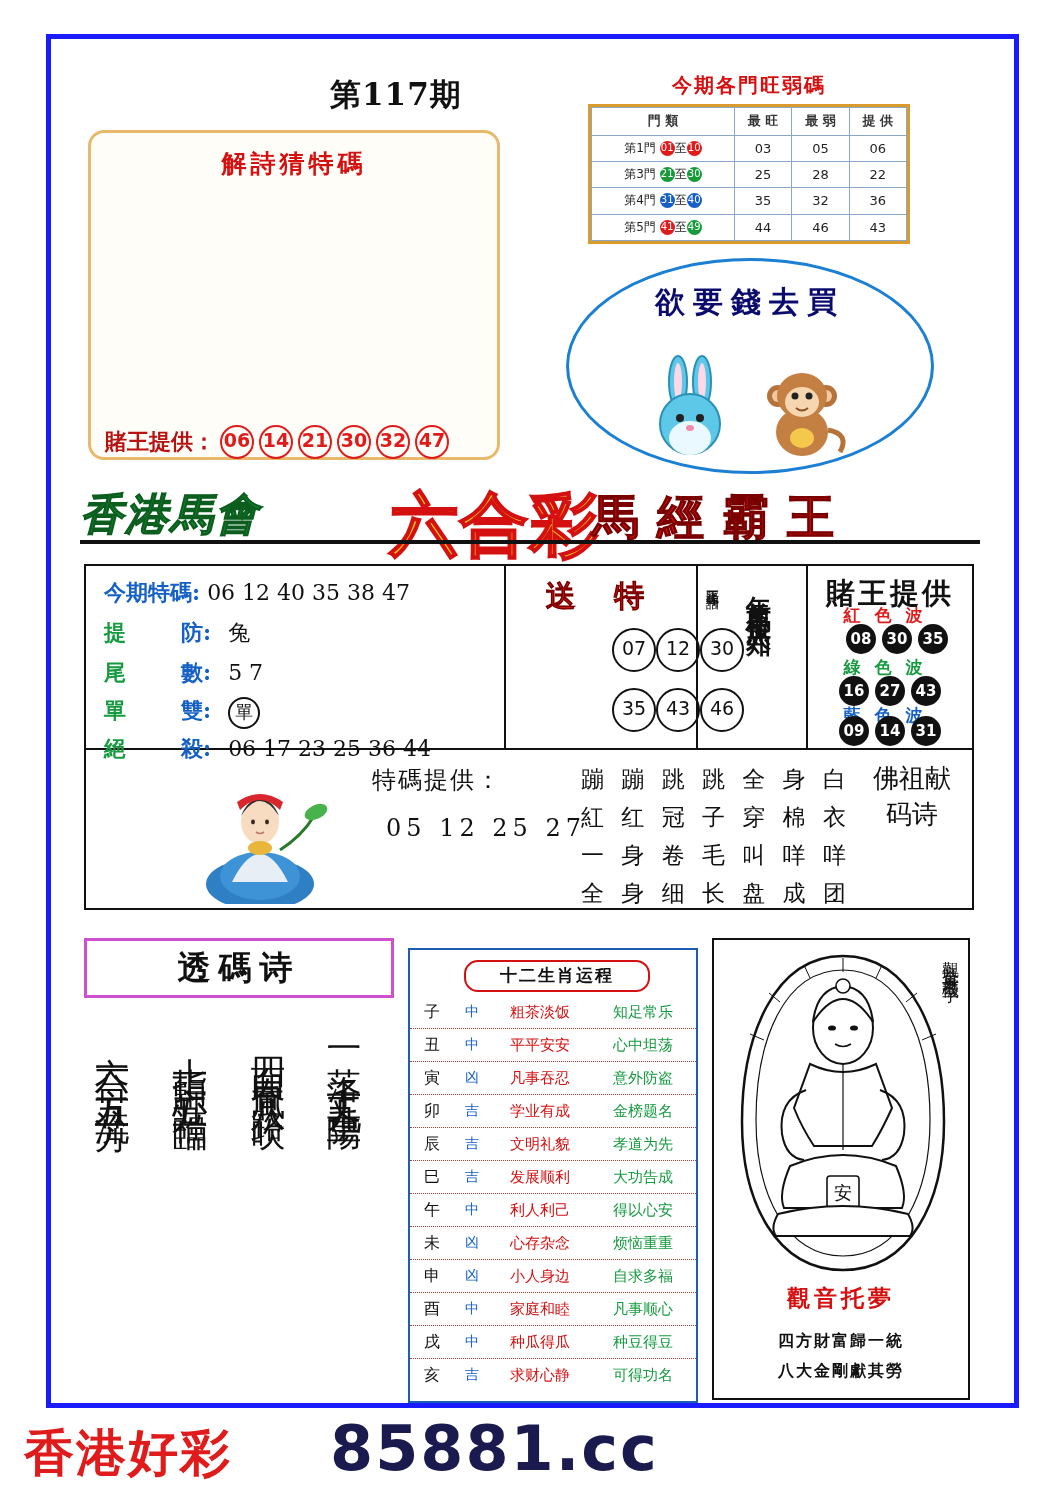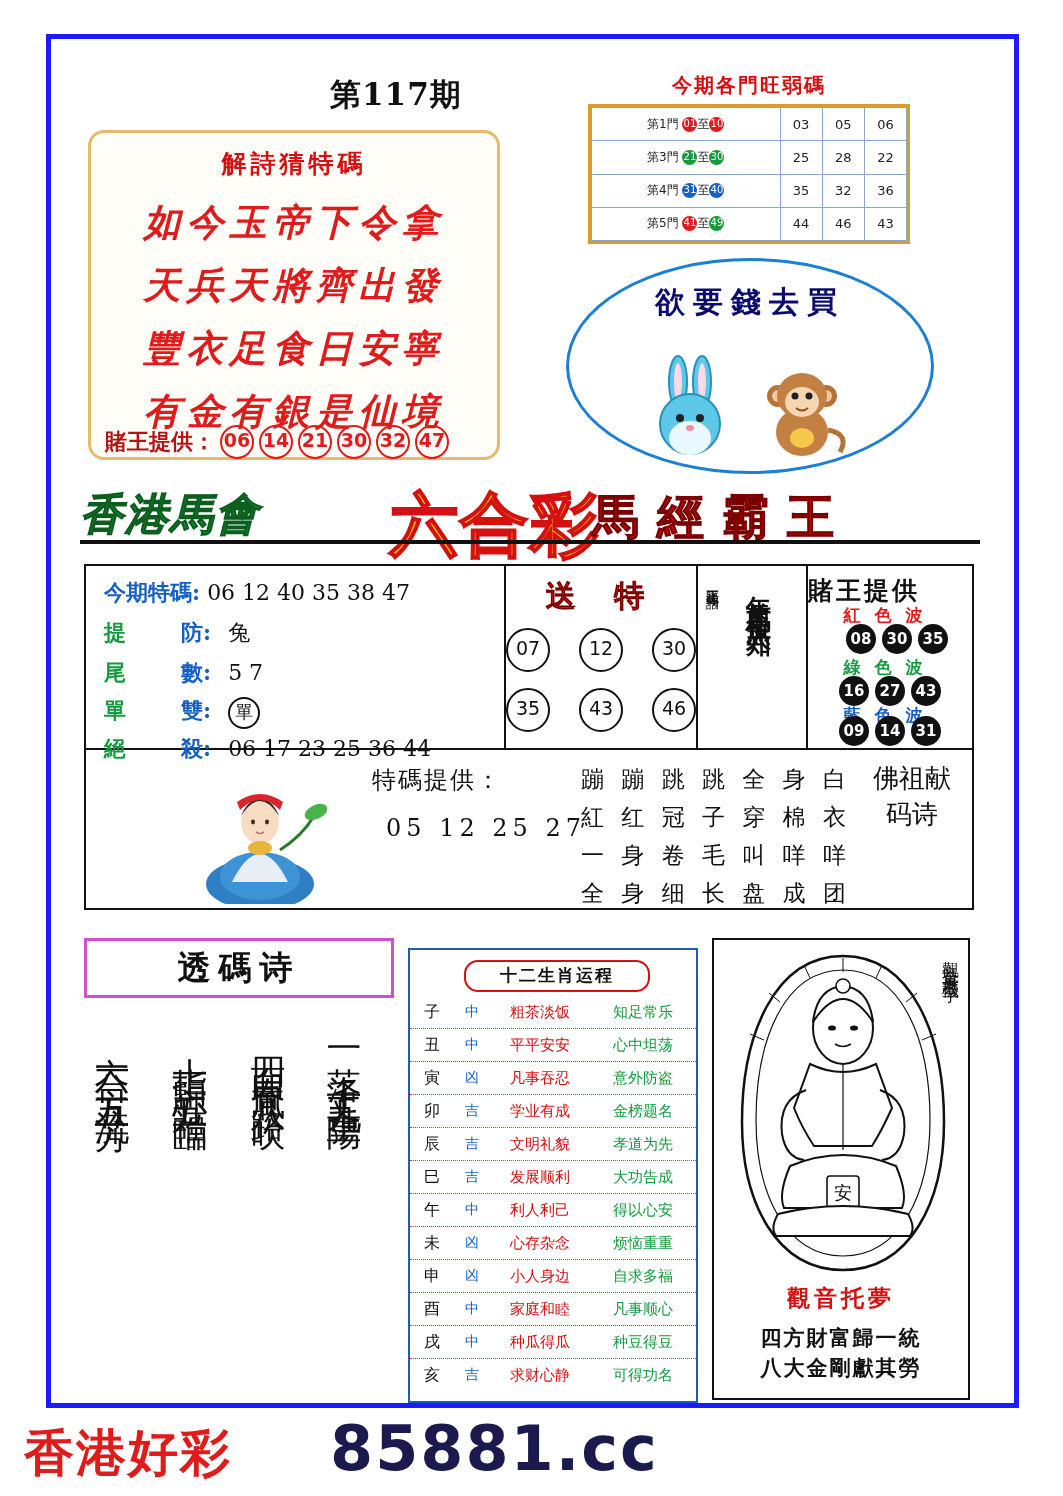--- a/index.html
+++ b/index.html
@@ -160,37 +160,37 @@
     display:inline-block;border:2px solid #111;border-radius:50%;
     width:28px;height:28px;line-height:25px;text-align:center;font-size:18px;
   }
 
   .songte{
     position:absolute;left:8px;top:10px;width:176px;text-align:center;
     font-family:"DejaVu Serif","Liberation Serif",serif;
     font-size:30px;font-weight:bold;color:#e01b1b;letter-spacing:14px;
     -webkit-text-stroke:0.5px #7a0000;
   }
-  .ball-row{position:absolute;width:100%;display:flex;justify-content:space-between;}
+  .ball-row{position:absolute;width:100%;display:flex;justify-content:flex-end;padding-left:48px;}
   .ball{
     width:40px;height:40px;border:2px solid #111;border-radius:50%;
     text-align:center;line-height:37px;font-size:19px;color:#111;
     font-family:"DejaVu Sans","Liberation Sans",sans-serif;
   }
   .vtext{
     position:absolute;writing-mode:vertical-rl;text-orientation:upright;
     font-family:"DejaVu Serif","Liberation Serif",serif;
   }
   .vsmall{left:6px;top:14px;font-size:13px;color:#111;letter-spacing:1px;line-height:16px;}
   .vbig{left:44px;top:10px;font-size:25px;color:#111;font-weight:bold;letter-spacing:6px;}
 
   .dw-title{
-    position:absolute;left:0;top:8px;width:100%;
-    font-family:"DejaVu Serif","Liberation Serif",serif;
-    font-size:25px;font-weight:bold;color:#111;letter-spacing:3px;
+    position:absolute;left:0;top:8px;width:100%;text-align:center;
+    font-family:"DejaVu Serif","Liberation Serif",serif;
+    font-size:29px;font-weight:bold;color:#111;letter-spacing:3px;
   }
   .wave-label{
     position:absolute;width:100%;text-align:center;font-size:17px;font-weight:bold;
     font-family:"DejaVu Serif","Liberation Serif",serif;letter-spacing:14px;
   }
   .w-red{color:#e01b1b;}
   .w-green{color:#169a3f;}
   .w-blue{color:#1560c4;}
   .wrow{position:absolute;width:100%;display:flex;justify-content:center;gap:6px;}
   .wball{
@@ -274,21 +274,21 @@
     font-size:17px;color:#111;letter-spacing:4px;
   }
   .buddha-cap{
     position:absolute;left:0;bottom:84px;width:100%;text-align:center;
     font-family:"DejaVu Serif","Liberation Serif",serif;
     font-size:23px;font-weight:bold;color:#d41010;letter-spacing:4px;
   }
   .buddha-l1,.buddha-l2{
     position:absolute;width:100%;text-align:center;
     font-family:Liberation Sans, sans-serif;
-    font-size:21px;font-weight:bold;color:#111;letter-spacing:2px;
+    font-size:16px;font-weight:bold;color:#111;letter-spacing:2px;
   }
   .buddha-l1{bottom:46px;}
   .buddha-l2{bottom:16px;}
 
   
   .footer{
     position:absolute;left:0;top:1408px;width:1063px;height:88px;
   }
   .f-red{
     position:absolute;left:24px;top:12px;
@@ -304,41 +304,41 @@
 </head>
 <body>
 
 <div class="page">
   <div class="frame"></div>
 
   <div class="issue">第117期</div>
 
   <div class="poem-box">
     <div class="poem-title">解詩猜特碼</div>
-    <div class="poem-lines">
-      <div class="poem-line">如今玉帝下令拿</div>
-      <div class="poem-line">天兵天將齊出發</div>
-      <div class="poem-line">豐衣足食日安寧</div>
-      <div class="poem-line">有金有銀是仙境</div>
-    </div>
     <div class="poem-credit">
       <span>賭王提供：</span>
       <span class="num-circle-red">06</span>
       <span class="num-circle-red">14</span>
       <span class="num-circle-red">21</span>
       <span class="num-circle-red">30</span>
       <span class="num-circle-red">32</span>
       <span class="num-circle-red">47</span>
     </div>
   </div>
 
   <div class="tbl-title">今期各門旺弱碼</div>
   <div class="tbl-wrap">
     <table class="hot">
       <tbody>
+          <tr>
+        <th>門 類</th>
+        <th>最 旺</th>
+        <th>最 弱</th>
+        <th>提 供</th>
+      </tr>
       <tr>
         <td class="gate-label">
           <span>第1門</span>
           <span class="mini red">01</span>至<span class="mini red">10</span>
         </td>
         <td>03</td>
         <td>05</td>
         <td>06</td>
       </tr>
       <tr>

